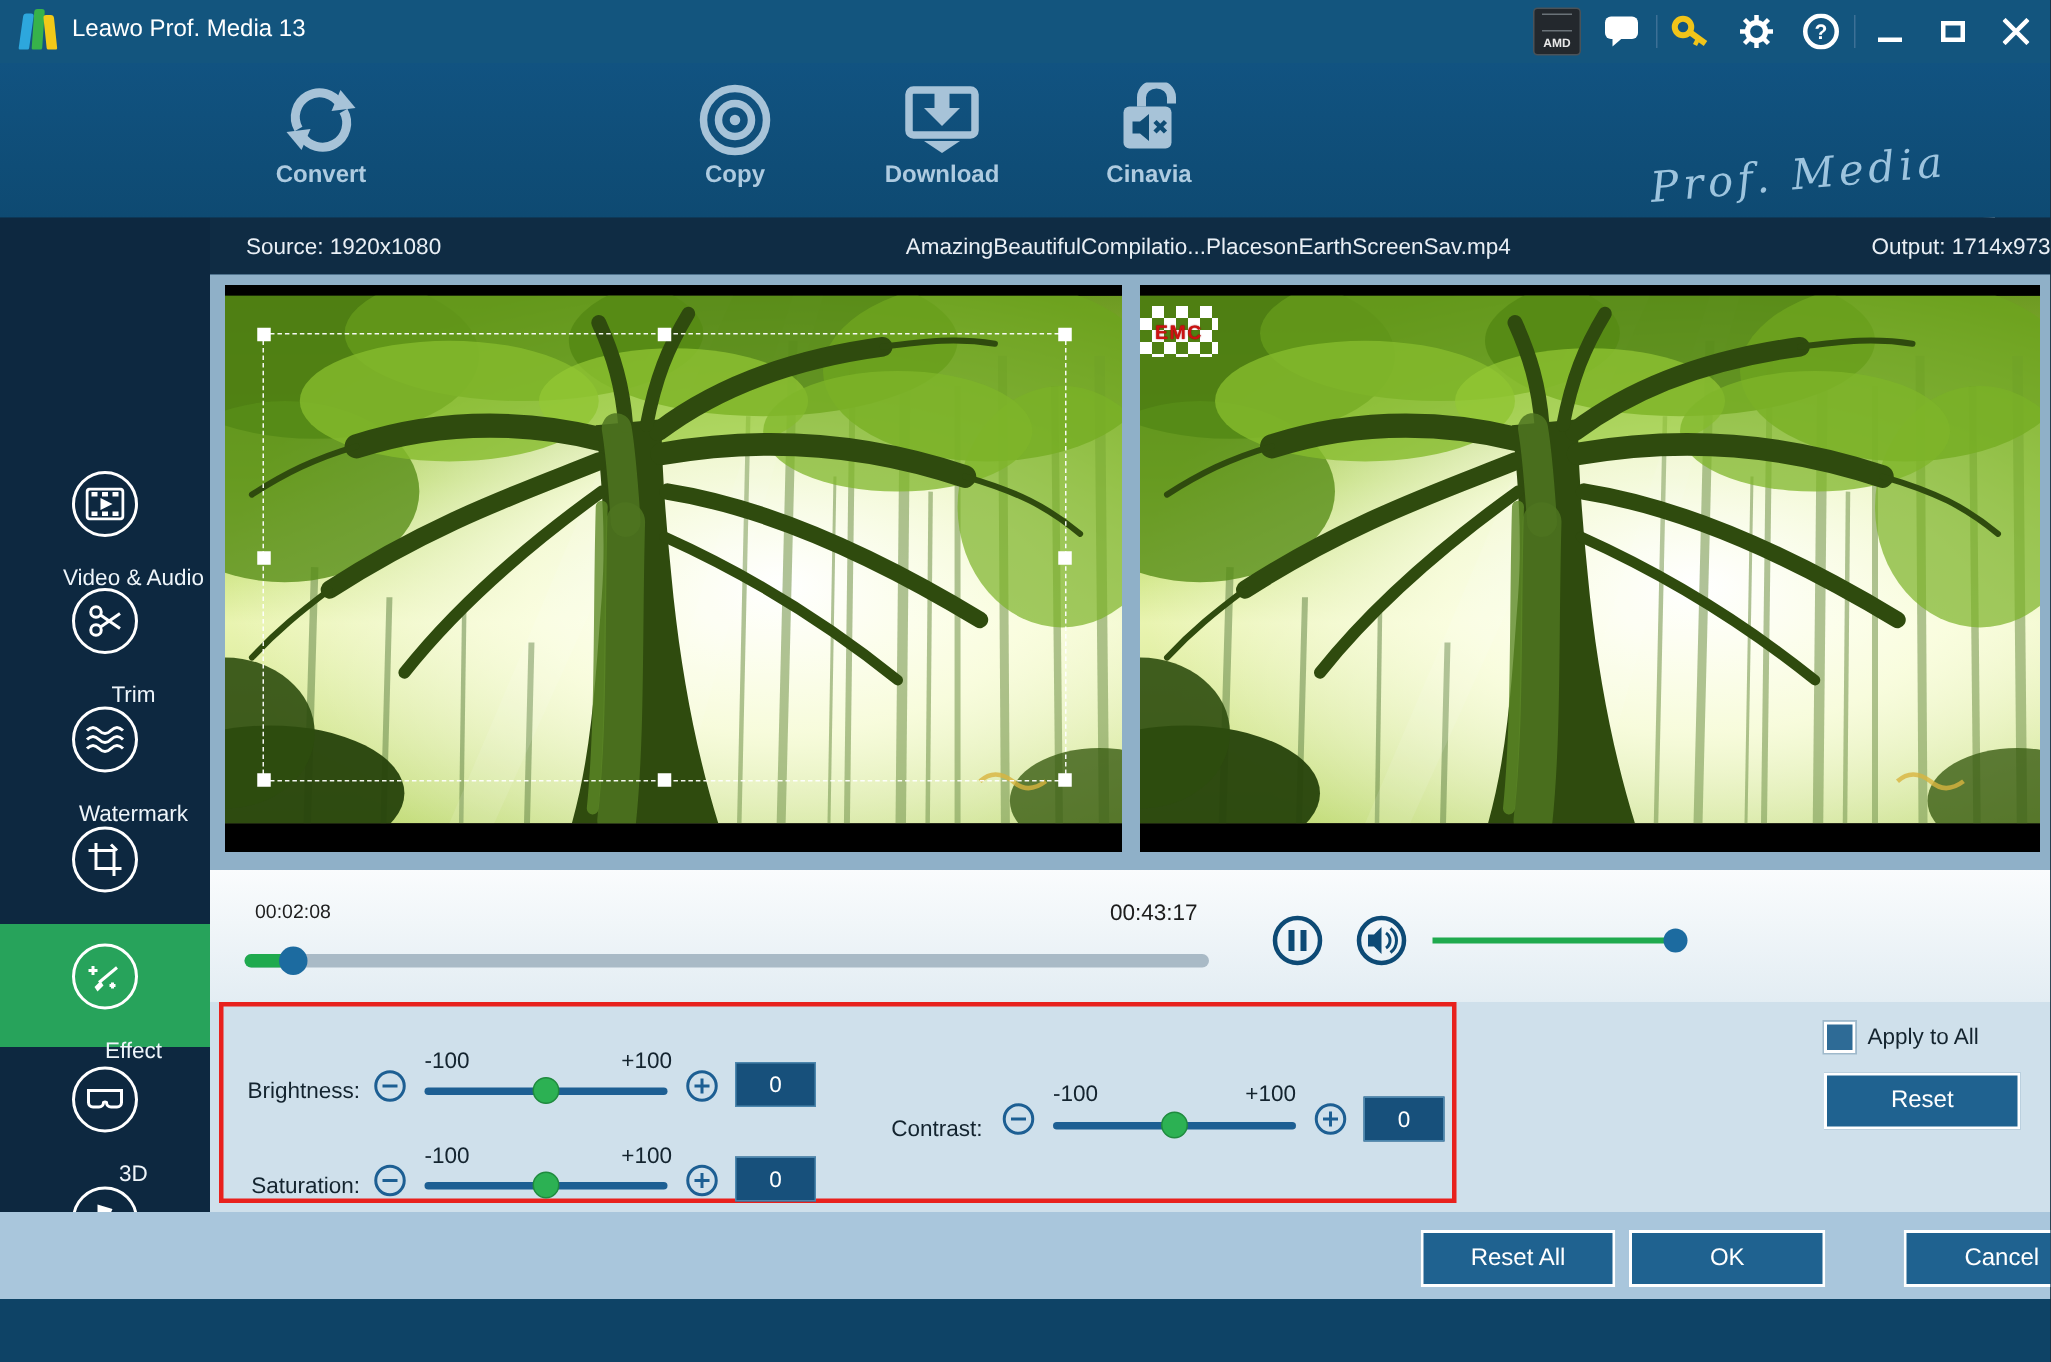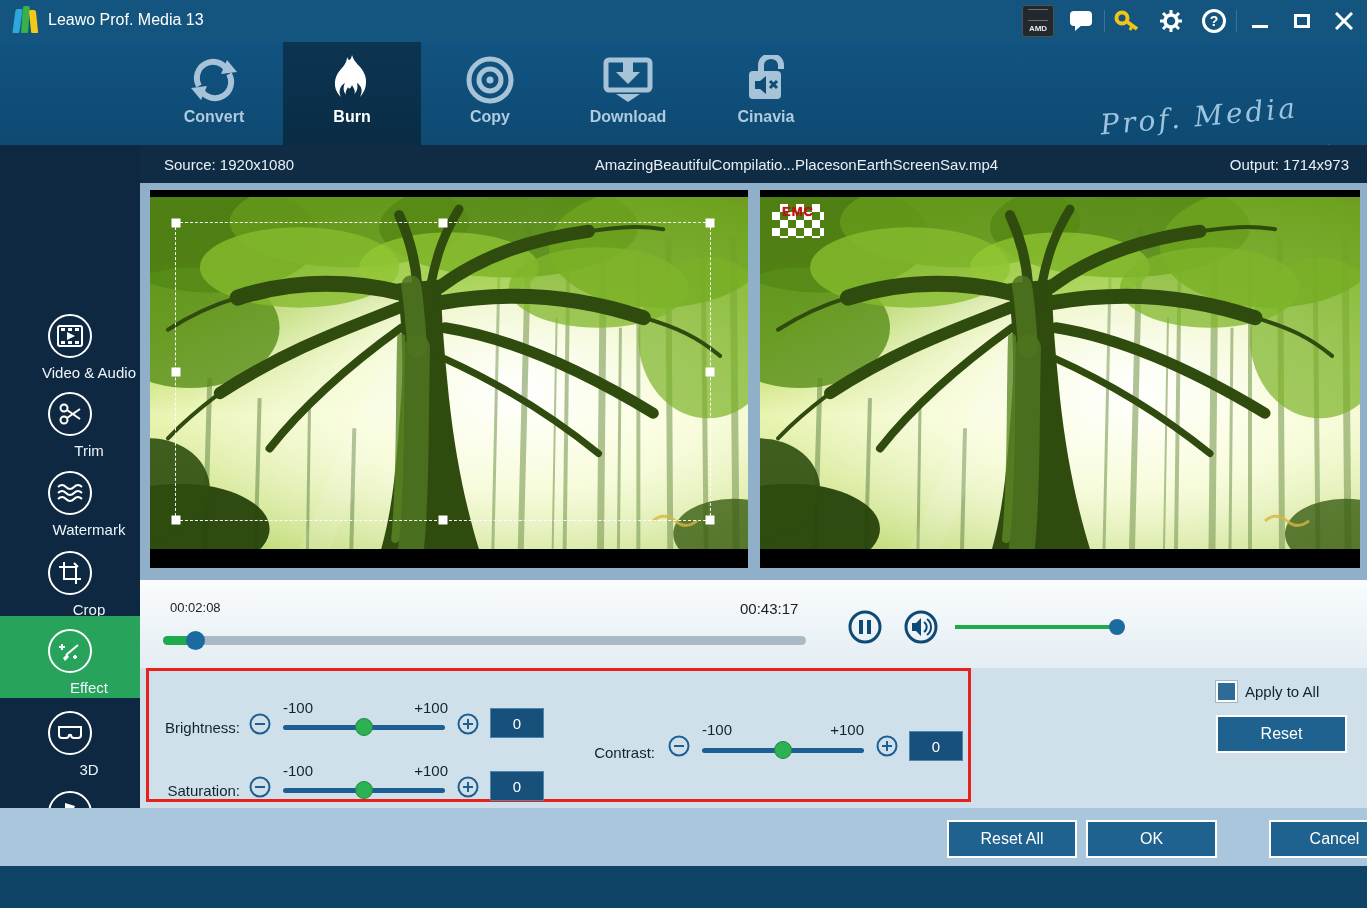--- a/index.html
+++ b/index.html
@@ -30,41 +30,41 @@
   .tab .tab-label { font-size:16px; font-weight:bold; margin-top:2px; }
   .tab.active { background:linear-gradient(#0c3552,#0a2c45); color:#ffffff; }
   .signature { position:absolute; left:1040px; top:58px; width:300px; height:80px; color:#9dc4de; }
   .signature .sig-text { font-family:"DejaVu Serif", serif; font-style:italic; font-size:28px; letter-spacing:3px; transform:rotate(-5deg); display:inline-block; margin-left:60px; }
   .signature svg { position:absolute; left:0; top:42px; }
 
   
   .sidebar { position:absolute; left:0; top:145px; width:140px; height:663px; background:#0d2840; }
   .side-item { position:absolute; left:0; width:140px; text-align:center; color:#eef5fa; cursor:pointer; }
   .side-circle { width:44px; height:44px; border:2px solid #ffffff; border-radius:50%; margin:0 auto; display:flex; align-items:center; justify-content:center; }
-  .side-label { font-size:15px; margin-top:6px;padding-left:38px; }
+  .side-label { font-size:15px; margin-top:19px;padding-left:38px; }
   .side-item.active { background:#27a35b; }
 
   
   .vheader { position:absolute; left:140px; top:145px; width:1227px; height:38px; background:#0f2c44; color:#e9eff5; font-size:15px; display:flex; align-items:center; }
   .vheader .src { margin-left:24px; width:260px; }
   .vheader .fname { flex:1; text-align:center; }
-  .vheader .out { width:180px; text-align:right; margin-right:18px; }
+  .vheader .out { width:180px; text-align:right; margin-right:0; }
 
   
   .preview-panel { position:absolute; left:140px; top:183px; width:1227px; height:397px; background:#8fb0c8; }
   .preview { position:absolute; top:7px; height:378px; background:#000; overflow:hidden; }
   .preview.left { left:10px; width:598px; }
   .preview.right { left:620px; width:600px; }
   .treesvg { position:absolute; left:0; top:7px; width:100%; height:352px; }
   .crop-box { position:absolute; left:25px; top:32px; width:536px; height:299px; border:1px dashed rgba(255,255,255,.95); }
   .crop-handle { position:absolute; width:9px; height:9px; background:#ffffff; transform:translate(-50%,-50%); }
   .wm-chip { position:absolute; left:0px; top:14px; width:52px; height:34px;
      background-image:linear-gradient(45deg,#fff 25%,transparent 25%,transparent 75%,#fff 75%),linear-gradient(45deg,#fff 25%,transparent 25%,transparent 75%,#fff 75%);
      background-size:16px 16px; background-position:0 0,8px 8px;
-     display:flex; justify-content:center;margin-left:12px; }
+     display:flex; align-items:center; justify-content:center; }
   .wm-chip span { color:#cc1111; font-weight:bold; font-size:13px; letter-spacing:1px; text-shadow:0 0 1px #800; }
 
   
   .timeline { position:absolute; left:140px; top:580px; width:1227px; height:88px; background:linear-gradient(#fafcfd,#e3edf3); color:#1d1d1d; }
   .t-cur { position:absolute; left:15px; top:20px; font-size:13px;margin-left:15px; }
   .t-tot { position:absolute; left:600px; top:20px; width:76px; font-size:15px; }
   .progress-track { position:absolute; left:23px; top:56px; width:643px; height:9px; border-radius:5px; background:#a9bac6; }
   .progress-fill { height:9px; border-radius:5px 0 0 5px; background:#1faa4e; }
   .progress-handle { position:absolute; top:-5px; width:19px; height:19px; border-radius:50%; background:#1c6ba0; }
   .round-btn { position:absolute; top:30px; width:34px; height:34px; }
@@ -241,29 +241,20 @@
             <g fill="none" stroke="#a7c3d8" stroke-width="6">
               <path d="M10,30 A16,16 0 0 1 38,14"></path>
               <path d="M40,18 A16,16 0 0 1 12,34"></path>
             </g>
             <polygon points="38,4 48,16 32,18" fill="#a7c3d8"></polygon>
             <polygon points="12,44 2,32 18,30" fill="#a7c3d8"></polygon>
           </svg>
       </div>
       <div class="tab-label">Convert</div>
     </div>
-    <div class="tab active" style="left:283px">
-      <div class="tab-ico">
-        <svg width="44" height="50" viewBox="0 0 44 50">
-            <path d="M22,0 C24,8 31,11 34,18 C38,26 36,36 30,42 C34,34 30,30 27,28 C29,36 24,40 20,42 C14,40 12,34 15,28 C10,31 8,36 11,42 C4,36 3,26 8,18 C12,12 17,9 17,2 C19,7 21,5 22,0 Z" fill="#ffffff"></path>
-            <path d="M22,30 C24,34 26,36 24,40 C22,43 18,43 16,40 C15,37 17,34 18,32 C19,35 21,33 22,30 Z" fill="#0b2e47"></path>
-          </svg>
-      </div>
-      <div class="tab-label">Burn</div>
-    </div>
     <div class="tab" style="left:559px">
       <div class="tab-ico">
         <svg width="50" height="48" viewBox="0 0 50 48">
             <rect x="3" y="4" width="44" height="30" rx="3" fill="none" stroke="#a7c3d8" stroke-width="5"></rect>
             <rect x="20" y="4" width="10" height="16" fill="#a7c3d8"></rect>
             <polygon points="25,28 13,16 37,16" fill="#a7c3d8"></polygon>
             <polygon points="13,38 37,38 25,46" fill="#a7c3d8"></polygon>
           </svg>
       </div>
       <div class="tab-label">Download</div>

